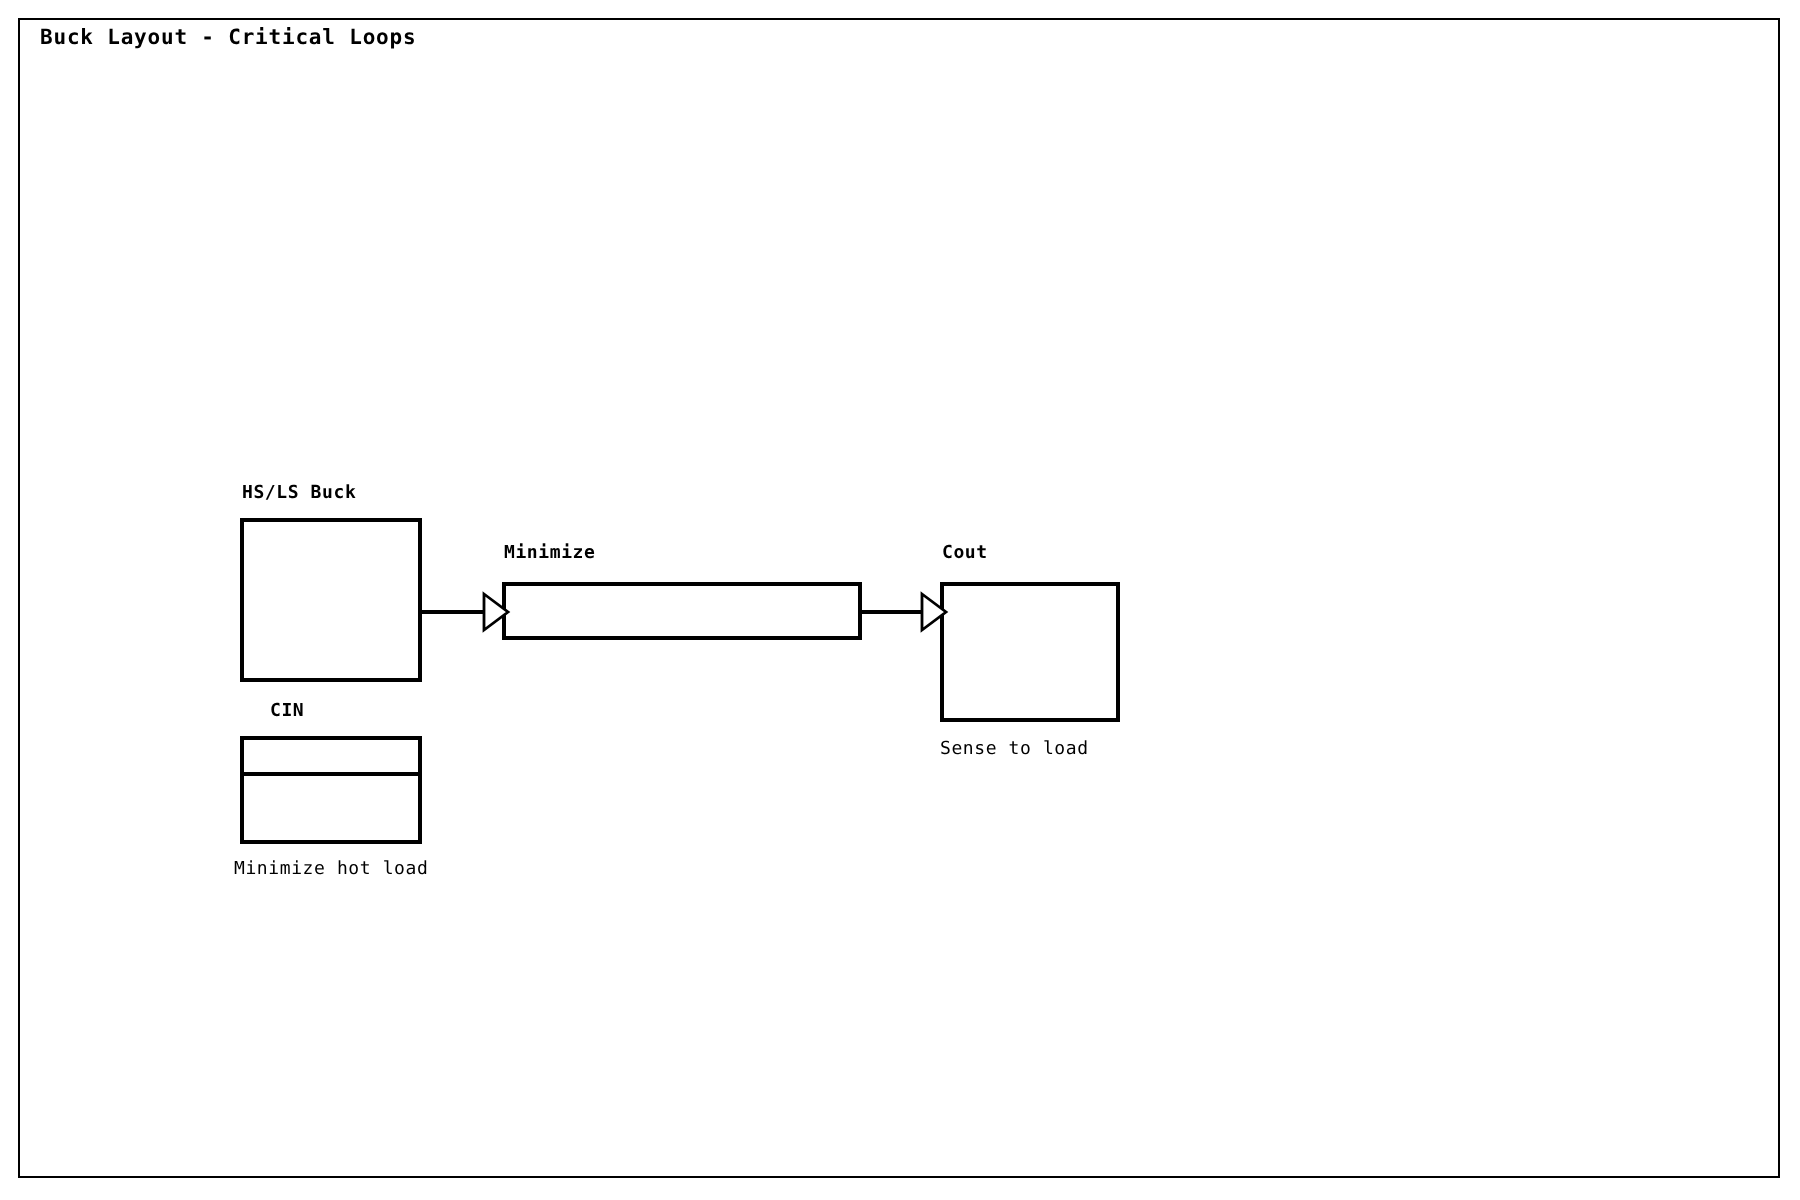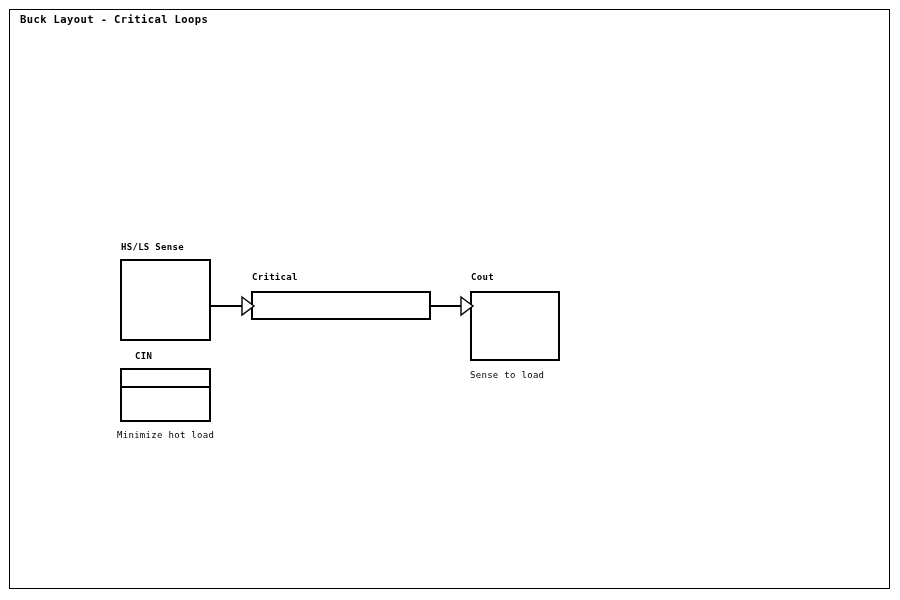--- a/index.html
+++ b/index.html
@@ -92,29 +92,29 @@
 </style>
 </head>
 <body>
 
 <div id="canvas">
 
   <div class="frame"></div>
 
   <div class="title">Buck Layout - Critical Loops</div>
 
-  <div class="label label-fets">HS/LS Sense</div>
+  <div class="label label-fets">HS/LS Buck</div>
   <div class="box box-fets"></div>
 
   <div class="label label-cin">CIN</div>
   <div class="box box-cin"></div>
   <div class="cin-divider"></div>
   <div class="caption caption-hotloop">Minimize hot load</div>
 
-  <div class="label label-ind">Critical</div>
+  <div class="label label-ind">Minimize</div>
   <div class="box box-ind"></div>
 
   <div class="label label-cout">Cout</div>
   <div class="box box-cout"></div>
   <div class="caption caption-sense">Sense to load</div>
 
   <svg class="connectors" viewBox="0 0 900 600">
 
     <g>
       <line x1="211" y1="306" x2="243" y2="306" stroke="#000000" stroke-width="2"></line>

